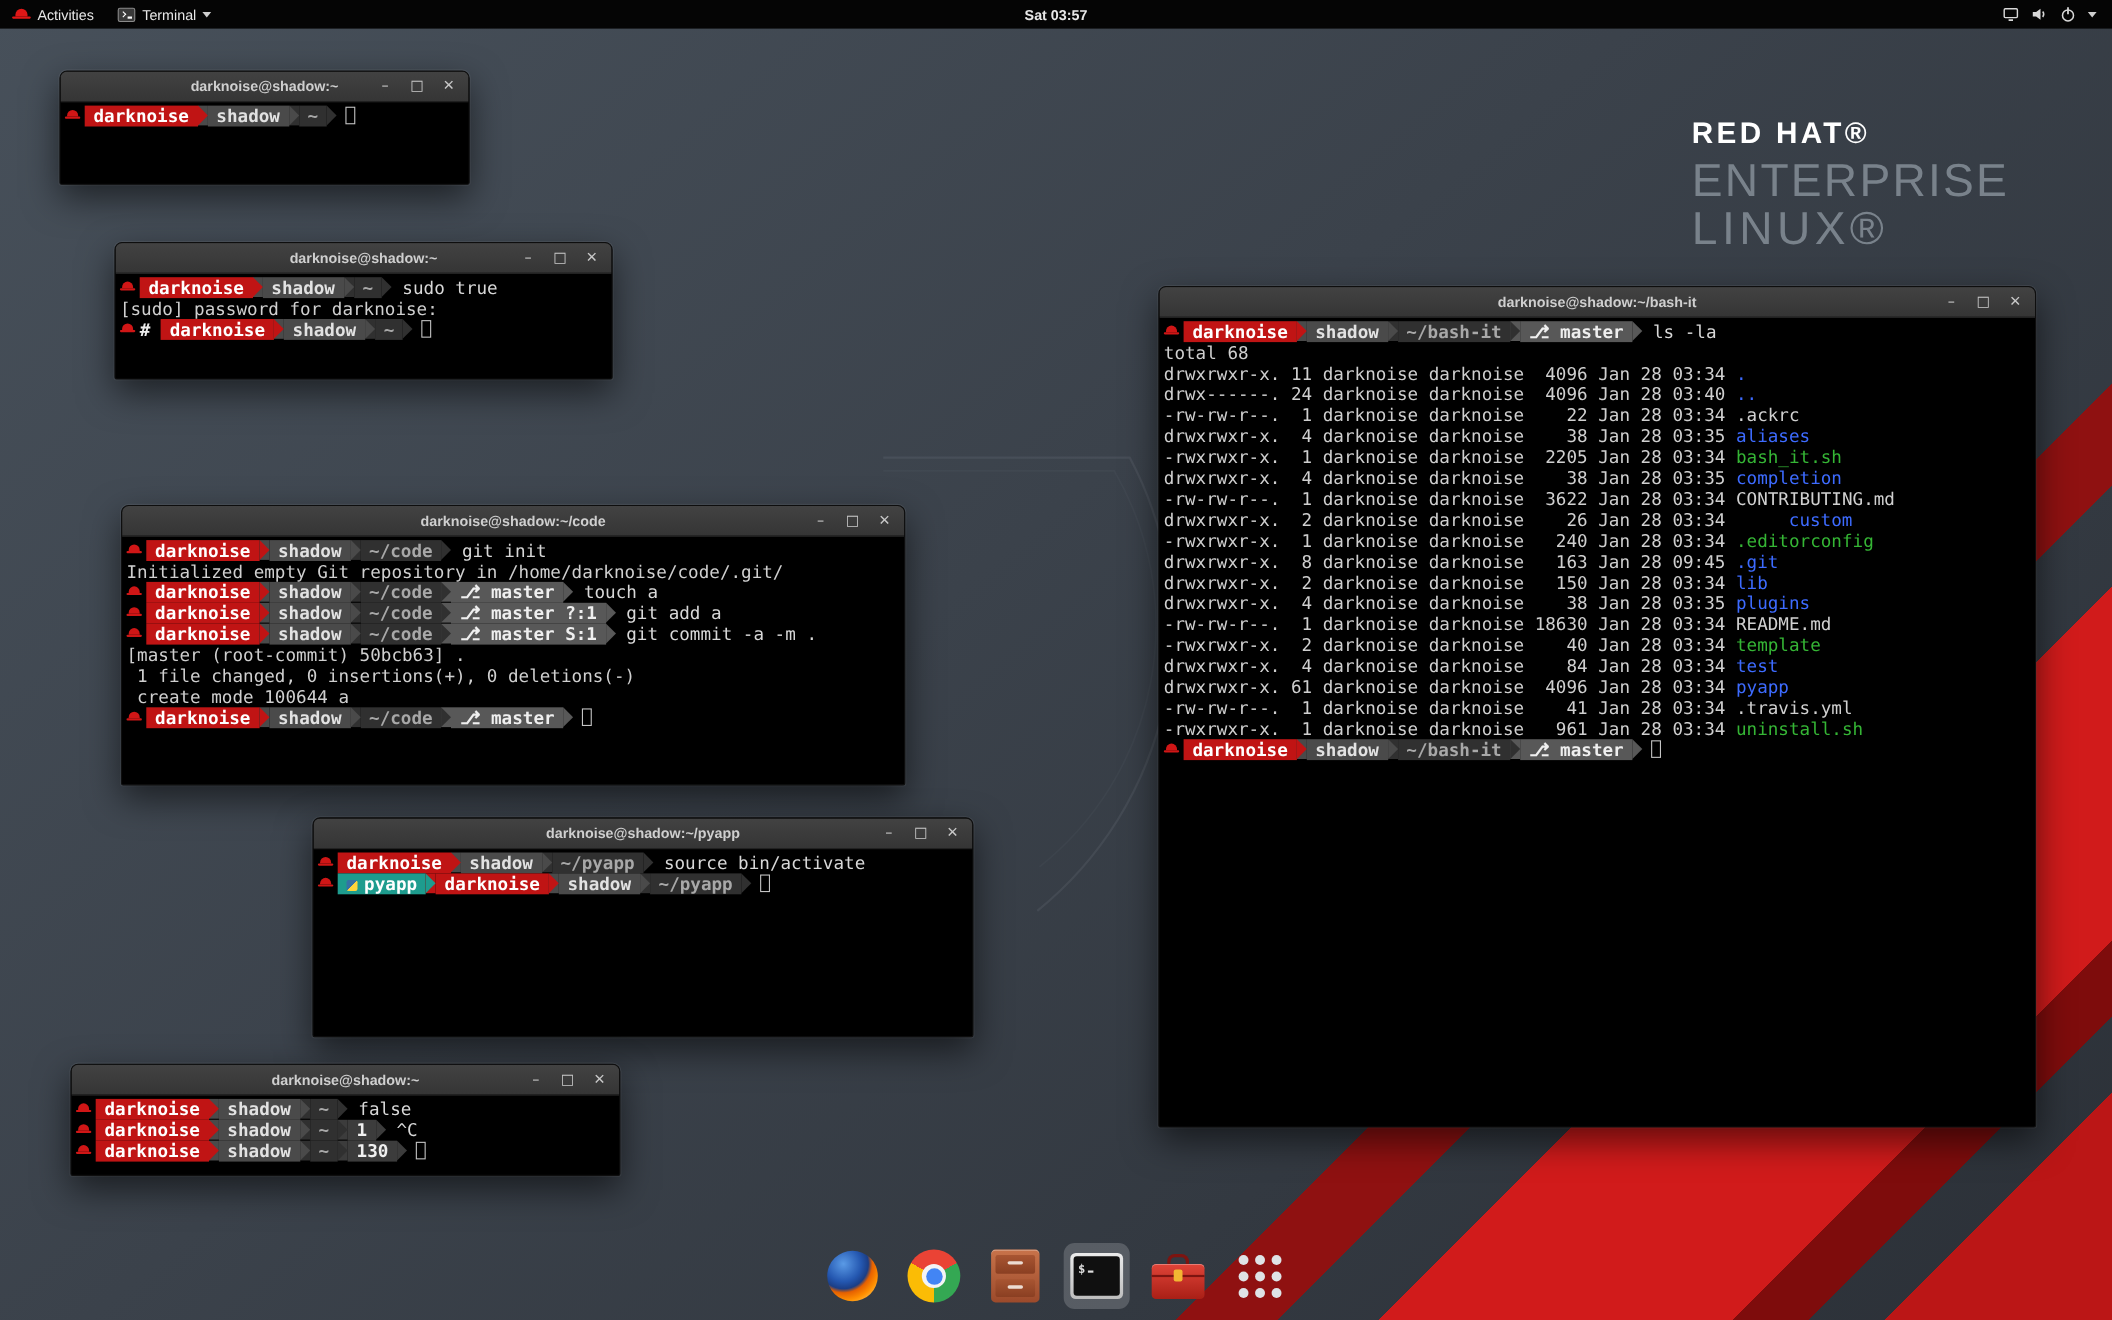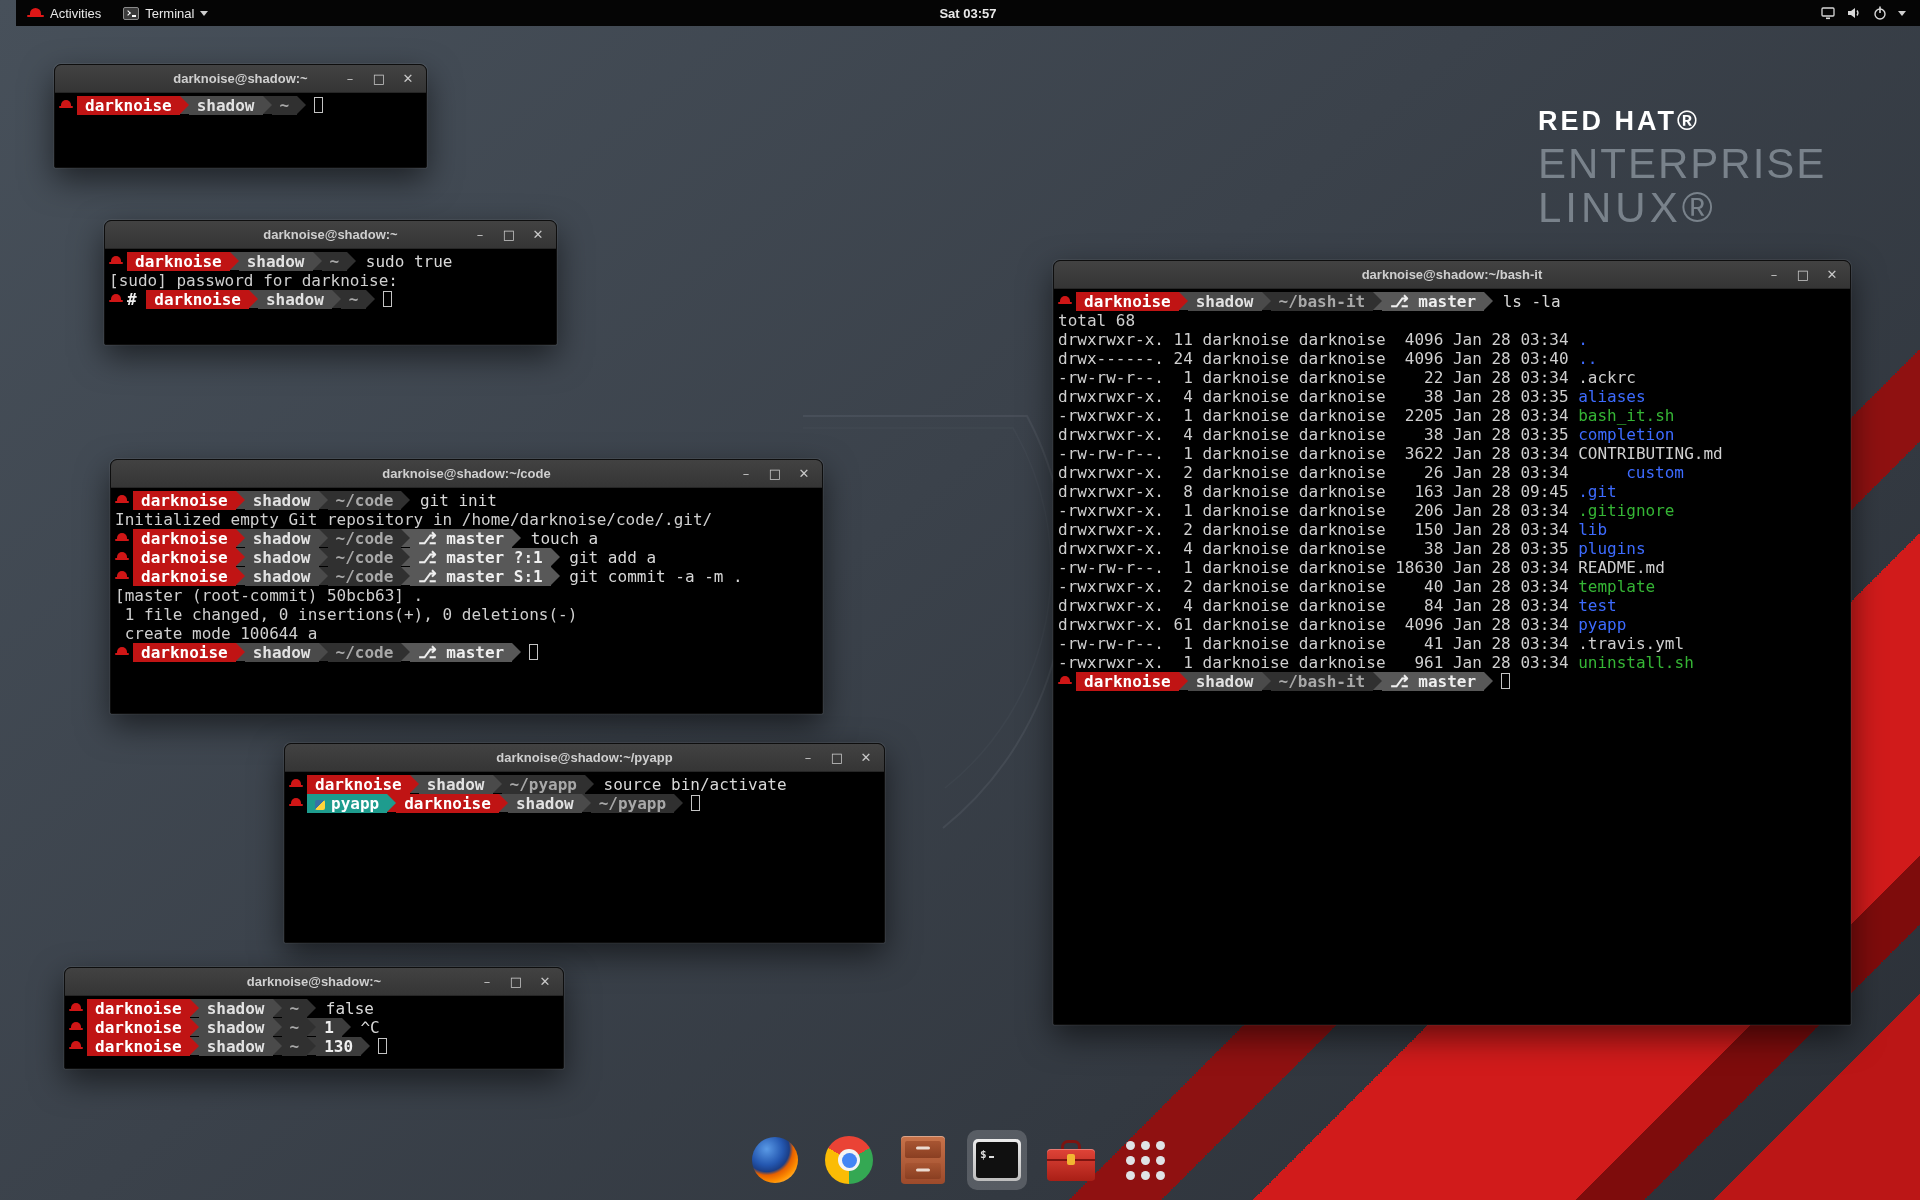--- a/index.html
+++ b/index.html
@@ -13,21 +13,21 @@
     background:linear-gradient(135deg,
       rgba(0,0,0,0) 0 63%, #8f1111 63% 67%, rgba(0,0,0,0) 67% 71%,
       #d11b1b 71% 85%, #7e0c0c 85% 88%, rgba(0,0,0,0) 88% 91%, #bb1616 91% 100%); }
   .curves { position:absolute; left:795px; top:400px; opacity:.55; }
   .branding { position:absolute; left:1538px; top:106px; }
   .brand-redhat { color:#ffffff; font-size:27px; font-weight:700; letter-spacing:3px; }
   .brand-ent { color:#79828b; font-size:42px; font-weight:400; letter-spacing:2px; margin-top:5px; line-height:44px; }
   .brand-linux { color:#79828b; font-size:42px; font-weight:400; letter-spacing:4px; line-height:44px; }
 
   
-  .topbar { position:absolute; top:0; left:16px; right:0; height:26px; background:#050505;
+  .topbar { position:absolute; top:0; left:0; right:0; height:26px; background:#050505;
             color:#e8e8e8; font-size:13px; display:flex; align-items:center; z-index:60; }
   .tb-left { display:flex; align-items:center; height:100%; }
   .tb-item { display:flex; align-items:center; gap:6px; padding:0 11px; height:100%; cursor:default; }
   .tb-center { position:absolute; left:0; right:0; text-align:center; pointer-events:none; }
   .clock { display:inline-block; pointer-events:auto; font-weight:700; }
   .tb-right { margin-left:auto; display:flex; align-items:center; gap:10px; padding:0 14px; height:100%; }
   .caret-down { width:0; height:0; border-left:4px solid transparent; border-right:4px solid transparent; border-top:5px solid #cfcfcf; }
   .hat-logo { position:relative; width:17px; height:15px; display:inline-block; }
   .hat-logo i { position:absolute; display:block; }
   .hat-logo .crown { left:3px; top:2px; width:11px; height:7px; background:#e01717; border-radius:6px 6px 0 0; }
@@ -232,22 +232,22 @@
           <div class="line"><span class="hat"></span><span class="seg" style="background: rgb(192, 20, 20); color: rgb(255, 255, 255);">darknoise</span><span class="arr" style="border-left-color: rgb(192, 20, 20); background: rgb(74, 74, 74);"></span><span class="seg" style="background: rgb(74, 74, 74); color: rgb(226, 226, 226);">shadow</span><span class="arr" style="border-left-color: rgb(74, 74, 74); background: rgb(48, 48, 48);"></span><span class="seg" style="background: rgb(48, 48, 48); color: rgb(168, 168, 168);">~/bash-it</span><span class="arr" style="border-left-color: rgb(48, 48, 48); background: rgb(88, 88, 88);"></span><span class="seg" style="background: rgb(88, 88, 88); color: rgb(239, 239, 239);">⎇ master</span><span class="arr" style="border-left-color: rgb(88, 88, 88); background: transparent;"></span><span class="cmd" style="color: rgb(216, 216, 216);"> ls -la</span></div>
           <div class="line"><span class="out" style="color: rgb(207, 207, 207);">total 68</span></div>
           <div class="line"><span class="out" style="color: rgb(207, 207, 207);">drwxrwxr-x. 11 darknoise darknoise  4096 Jan 28 03:34 </span><span class="fname" style="color: rgb(61, 107, 255);">.</span></div>
           <div class="line"><span class="out" style="color: rgb(207, 207, 207);">drwx------. 24 darknoise darknoise  4096 Jan 28 03:40 </span><span class="fname" style="color: rgb(61, 107, 255);">..</span></div>
           <div class="line"><span class="out" style="color: rgb(207, 207, 207);">-rw-rw-r--.  1 darknoise darknoise    22 Jan 28 03:34 </span><span class="fname" style="color: rgb(208, 208, 208);">.ackrc</span></div>
           <div class="line"><span class="out" style="color: rgb(207, 207, 207);">drwxrwxr-x.  4 darknoise darknoise    38 Jan 28 03:35 </span><span class="fname" style="color: rgb(61, 107, 255);">aliases</span></div>
           <div class="line"><span class="out" style="color: rgb(207, 207, 207);">-rwxrwxr-x.  1 darknoise darknoise  2205 Jan 28 03:34 </span><span class="fname" style="color: rgb(53, 181, 53);">bash_it.sh</span></div>
           <div class="line"><span class="out" style="color: rgb(207, 207, 207);">drwxrwxr-x.  4 darknoise darknoise    38 Jan 28 03:35 </span><span class="fname" style="color: rgb(61, 107, 255);">completion</span></div>
           <div class="line"><span class="out" style="color: rgb(207, 207, 207);">-rw-rw-r--.  1 darknoise darknoise  3622 Jan 28 03:34 </span><span class="fname" style="color: rgb(208, 208, 208);">CONTRIBUTING.md</span></div>
           <div class="line"><span class="out" style="color: rgb(207, 207, 207);">drwxrwxr-x.  2 darknoise darknoise    26 Jan 28 03:34 </span><span class="fname" style="color: rgb(61, 107, 255); margin-left: 48px;">custom</span></div>
+          <div class="line"><span class="out" style="color: rgb(207, 207, 207);">-rwxrwxr-x.  1 darknoise darknoise   240 Jan 28 03:34 </span><span class="fname" style="color: rgb(53, 181, 53);">.editorconfig</span></div>
           <div class="line"><span class="out" style="color: rgb(207, 207, 207);">drwxrwxr-x.  8 darknoise darknoise   163 Jan 28 09:45 </span><span class="fname" style="color: rgb(61, 107, 255);">.git</span></div>
-          <div class="line"><span class="out" style="color: rgb(207, 207, 207);">-rwxrwxr-x.  1 darknoise darknoise   206 Jan 28 03:34 </span><span class="fname" style="color: rgb(53, 181, 53);">.gitignore</span></div>
           <div class="line"><span class="out" style="color: rgb(207, 207, 207);">drwxrwxr-x.  2 darknoise darknoise   150 Jan 28 03:34 </span><span class="fname" style="color: rgb(61, 107, 255);">lib</span></div>
           <div class="line"><span class="out" style="color: rgb(207, 207, 207);">drwxrwxr-x.  4 darknoise darknoise    38 Jan 28 03:35 </span><span class="fname" style="color: rgb(61, 107, 255);">plugins</span></div>
           <div class="line"><span class="out" style="color: rgb(207, 207, 207);">-rw-rw-r--.  1 darknoise darknoise 18630 Jan 28 03:34 </span><span class="fname" style="color: rgb(208, 208, 208);">README.md</span></div>
           <div class="line"><span class="out" style="color: rgb(207, 207, 207);">-rwxrwxr-x.  2 darknoise darknoise    40 Jan 28 03:34 </span><span class="fname" style="color: rgb(53, 181, 53);">template</span></div>
           <div class="line"><span class="out" style="color: rgb(207, 207, 207);">drwxrwxr-x.  4 darknoise darknoise    84 Jan 28 03:34 </span><span class="fname" style="color: rgb(61, 107, 255);">test</span></div>
           <div class="line"><span class="out" style="color: rgb(207, 207, 207);">drwxrwxr-x. 61 darknoise darknoise  4096 Jan 28 03:34 </span><span class="fname" style="color: rgb(61, 107, 255);">pyapp</span></div>
           <div class="line"><span class="out" style="color: rgb(207, 207, 207);">-rw-rw-r--.  1 darknoise darknoise    41 Jan 28 03:34 </span><span class="fname" style="color: rgb(208, 208, 208);">.travis.yml</span></div>
           <div class="line"><span class="out" style="color: rgb(207, 207, 207);">-rwxrwxr-x.  1 darknoise darknoise   961 Jan 28 03:34 </span><span class="fname" style="color: rgb(53, 181, 53);">uninstall.sh</span></div>
           <div class="line"><span class="hat"></span><span class="seg" style="background: rgb(192, 20, 20); color: rgb(255, 255, 255);">darknoise</span><span class="arr" style="border-left-color: rgb(192, 20, 20); background: rgb(74, 74, 74);"></span><span class="seg" style="background: rgb(74, 74, 74); color: rgb(226, 226, 226);">shadow</span><span class="arr" style="border-left-color: rgb(74, 74, 74); background: rgb(48, 48, 48);"></span><span class="seg" style="background: rgb(48, 48, 48); color: rgb(168, 168, 168);">~/bash-it</span><span class="arr" style="border-left-color: rgb(48, 48, 48); background: rgb(88, 88, 88);"></span><span class="seg" style="background: rgb(88, 88, 88); color: rgb(239, 239, 239);">⎇ master</span><span class="arr" style="border-left-color: rgb(88, 88, 88); background: transparent;"></span><span class="cursor"></span></div>
         </div>

